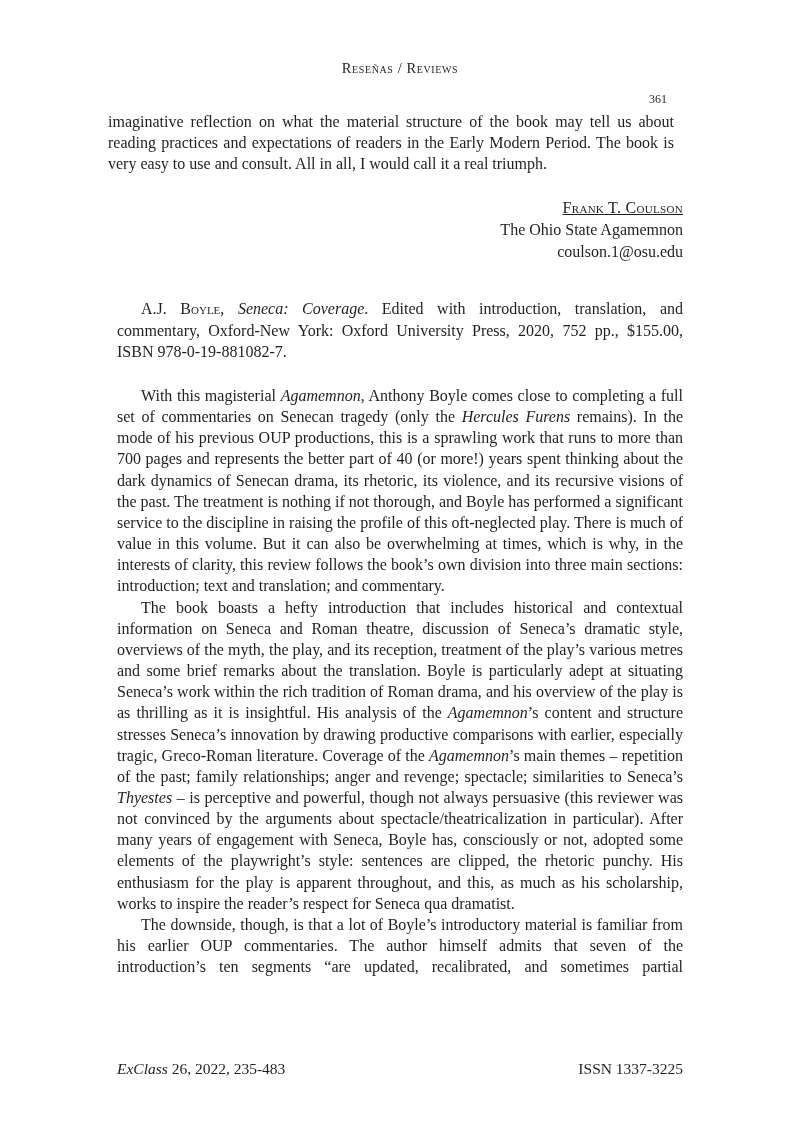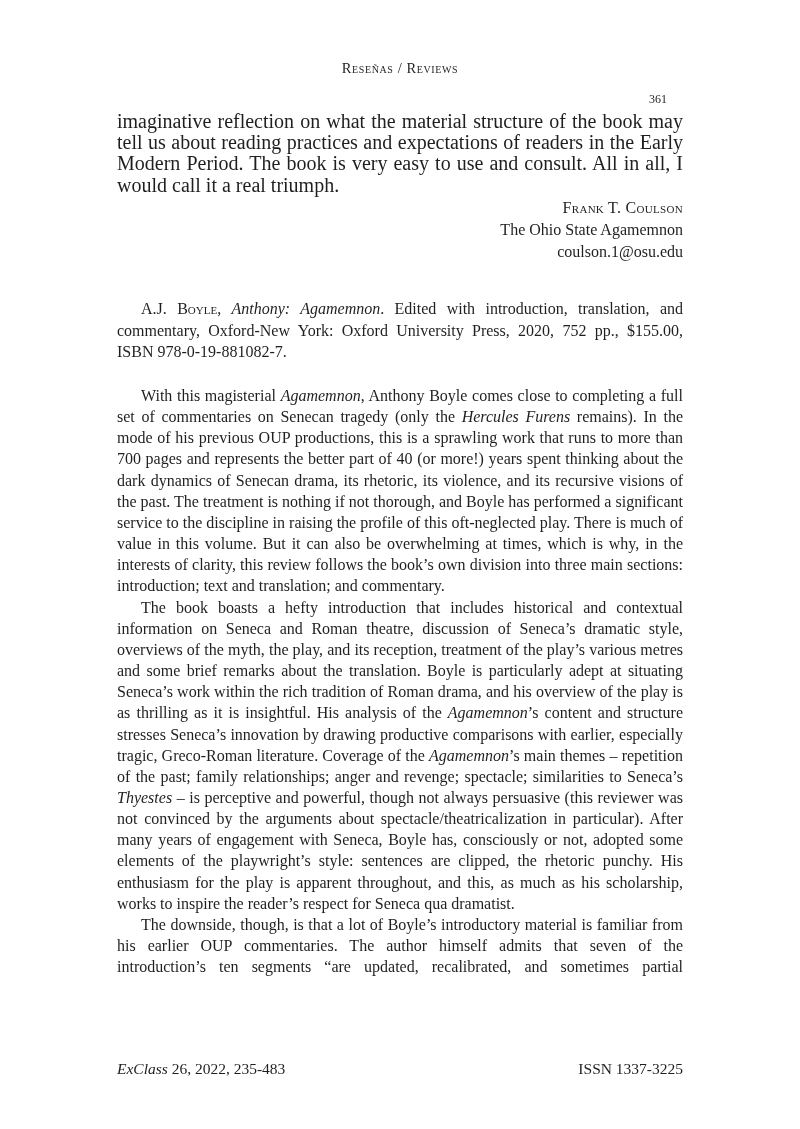--- a/index.html
+++ b/index.html
@@ -31,37 +31,37 @@
   }
   .running-page {
     position: absolute;
     right: 16px; top: 0;
     font-size: 12px;
     margin-top: 48px;
   }
   .closing-para {
     position: absolute;
     top: 111px;
-    left: 117px;
+    left: 108px;
     width: 566px;
     margin: 0;
-    font-size: 20px;
+    font-size: 16px;
     line-height: 21.2px;
     text-align: justify;
   }
   .signature {
     position: absolute;
     top: 197px;
     left: 117px;
     width: 566px;
     text-align: right;
     font-size: 16px;
     line-height: 21.8px;
   }
-  .signature .name { font-variant: small-caps; letter-spacing: 0.3px; }
+  .signature .name { font-variant: small-caps; letter-spacing: 0.3px; text-decoration: underline; }
   .citation {
     position: absolute;
     top: 298px;
     left: 117px;
     width: 566px;
     margin: 0;
     font-size: 16px;
     line-height: 21.6px;
     text-align: justify;
     text-indent: 24px;
@@ -103,21 +103,21 @@
   </div>
 
   <p class="closing-para"><span>imaginative reflection on what the material structure of the book may tell us about reading practices and expectations of readers in the Early Modern Period. The book is very easy to use and consult. All in all, I would call it a real triumph.</span></p>
 
   <div class="signature">
     <div class="name">Frank T. Coulson</div>
     <div>The Ohio State Agamemnon</div>
     <div>coulson.1@osu.edu</div>
   </div>
 
-  <p class="citation"><span>A.J. </span><span class="s-sc">Boyle</span><span>, </span><span class="s-i">Anthony: Agamemnon</span><span>. Edited with introduction, translation, and commentary, Oxford-New York: Oxford University Press, 2020, 752 pp., $155.00, ISBN 978-0-19-881082-7.</span></p>
+  <p class="citation"><span>A.J. </span><span class="s-sc">Boyle</span><span>, </span><span class="s-i">Seneca: Coverage</span><span>. Edited with introduction, translation, and commentary, Oxford-New York: Oxford University Press, 2020, 752 pp., $155.00, ISBN 978-0-19-881082-7.</span></p>
 
   <div class="review-body">
     <p><span>With this magisterial </span><span class="s-i">Agamemnon</span><span>, Anthony Boyle comes close to completing a full set of commentaries on Senecan tragedy (only the </span><span class="s-i">Hercules Furens</span><span> remains). In the mode of his previous OUP productions, this is a sprawling work that runs to more than 700 pages and represents the better part of 40 (or more!) years spent thinking about the dark dynamics of Senecan drama, its rhetoric, its violence, and its recursive visions of the past. The treatment is nothing if not thorough, and Boyle has performed a significant service to the discipline in raising the profile of this oft-neglected play. There is much of value in this volume. But it can also be overwhelming at times, which is why, in the interests of clarity, this review follows the book’s own division into three main sections: introduction; text and translation; and commentary.</span></p>
     <p><span>The book boasts a hefty introduction that includes historical and contextual information on Seneca and Roman theatre, discussion of Seneca’s dramatic style, overviews of the myth, the play, and its reception, treatment of the play’s various metres and some brief remarks about the translation. Boyle is particularly adept at situating Seneca’s work within the rich tradition of Roman drama, and his overview of the play is as thrilling as it is insightful. His analysis of the </span><span class="s-i">Agamemnon</span><span>’s content and structure stresses Seneca’s innovation by drawing productive comparisons with earlier, especially tragic, Greco-Roman literature. Coverage of the </span><span class="s-i">Agamemnon</span><span>’s main themes – repetition of the past; family relationships; anger and revenge; spectacle; similarities to Seneca’s </span><span class="s-i">Thyestes</span><span> – is perceptive and powerful, though not always persuasive (this reviewer was not convinced by the arguments about spectacle/theatricalization in particular). After many years of engagement with Seneca, Boyle has, consciously or not, adopted some elements of the playwright’s style: sentences are clipped, the rhetoric punchy. His enthusiasm for the play is apparent throughout, and this, as much as his scholarship, works to inspire the reader’s respect for Seneca qua dramatist.</span></p>
     <p class="continues"><span>The downside, though, is that a lot of Boyle’s introductory material is familiar from his earlier OUP commentaries. The author himself admits that seven of the introduction’s ten segments “are updated, recalibrated, and sometimes partial</span></p>
   </div>
 
   <div class="page-footer">
     <span><span class="s-i">ExClass</span><span> 26, 2022, 235-483</span></span>
     <span>ISSN 1337-3225</span>

